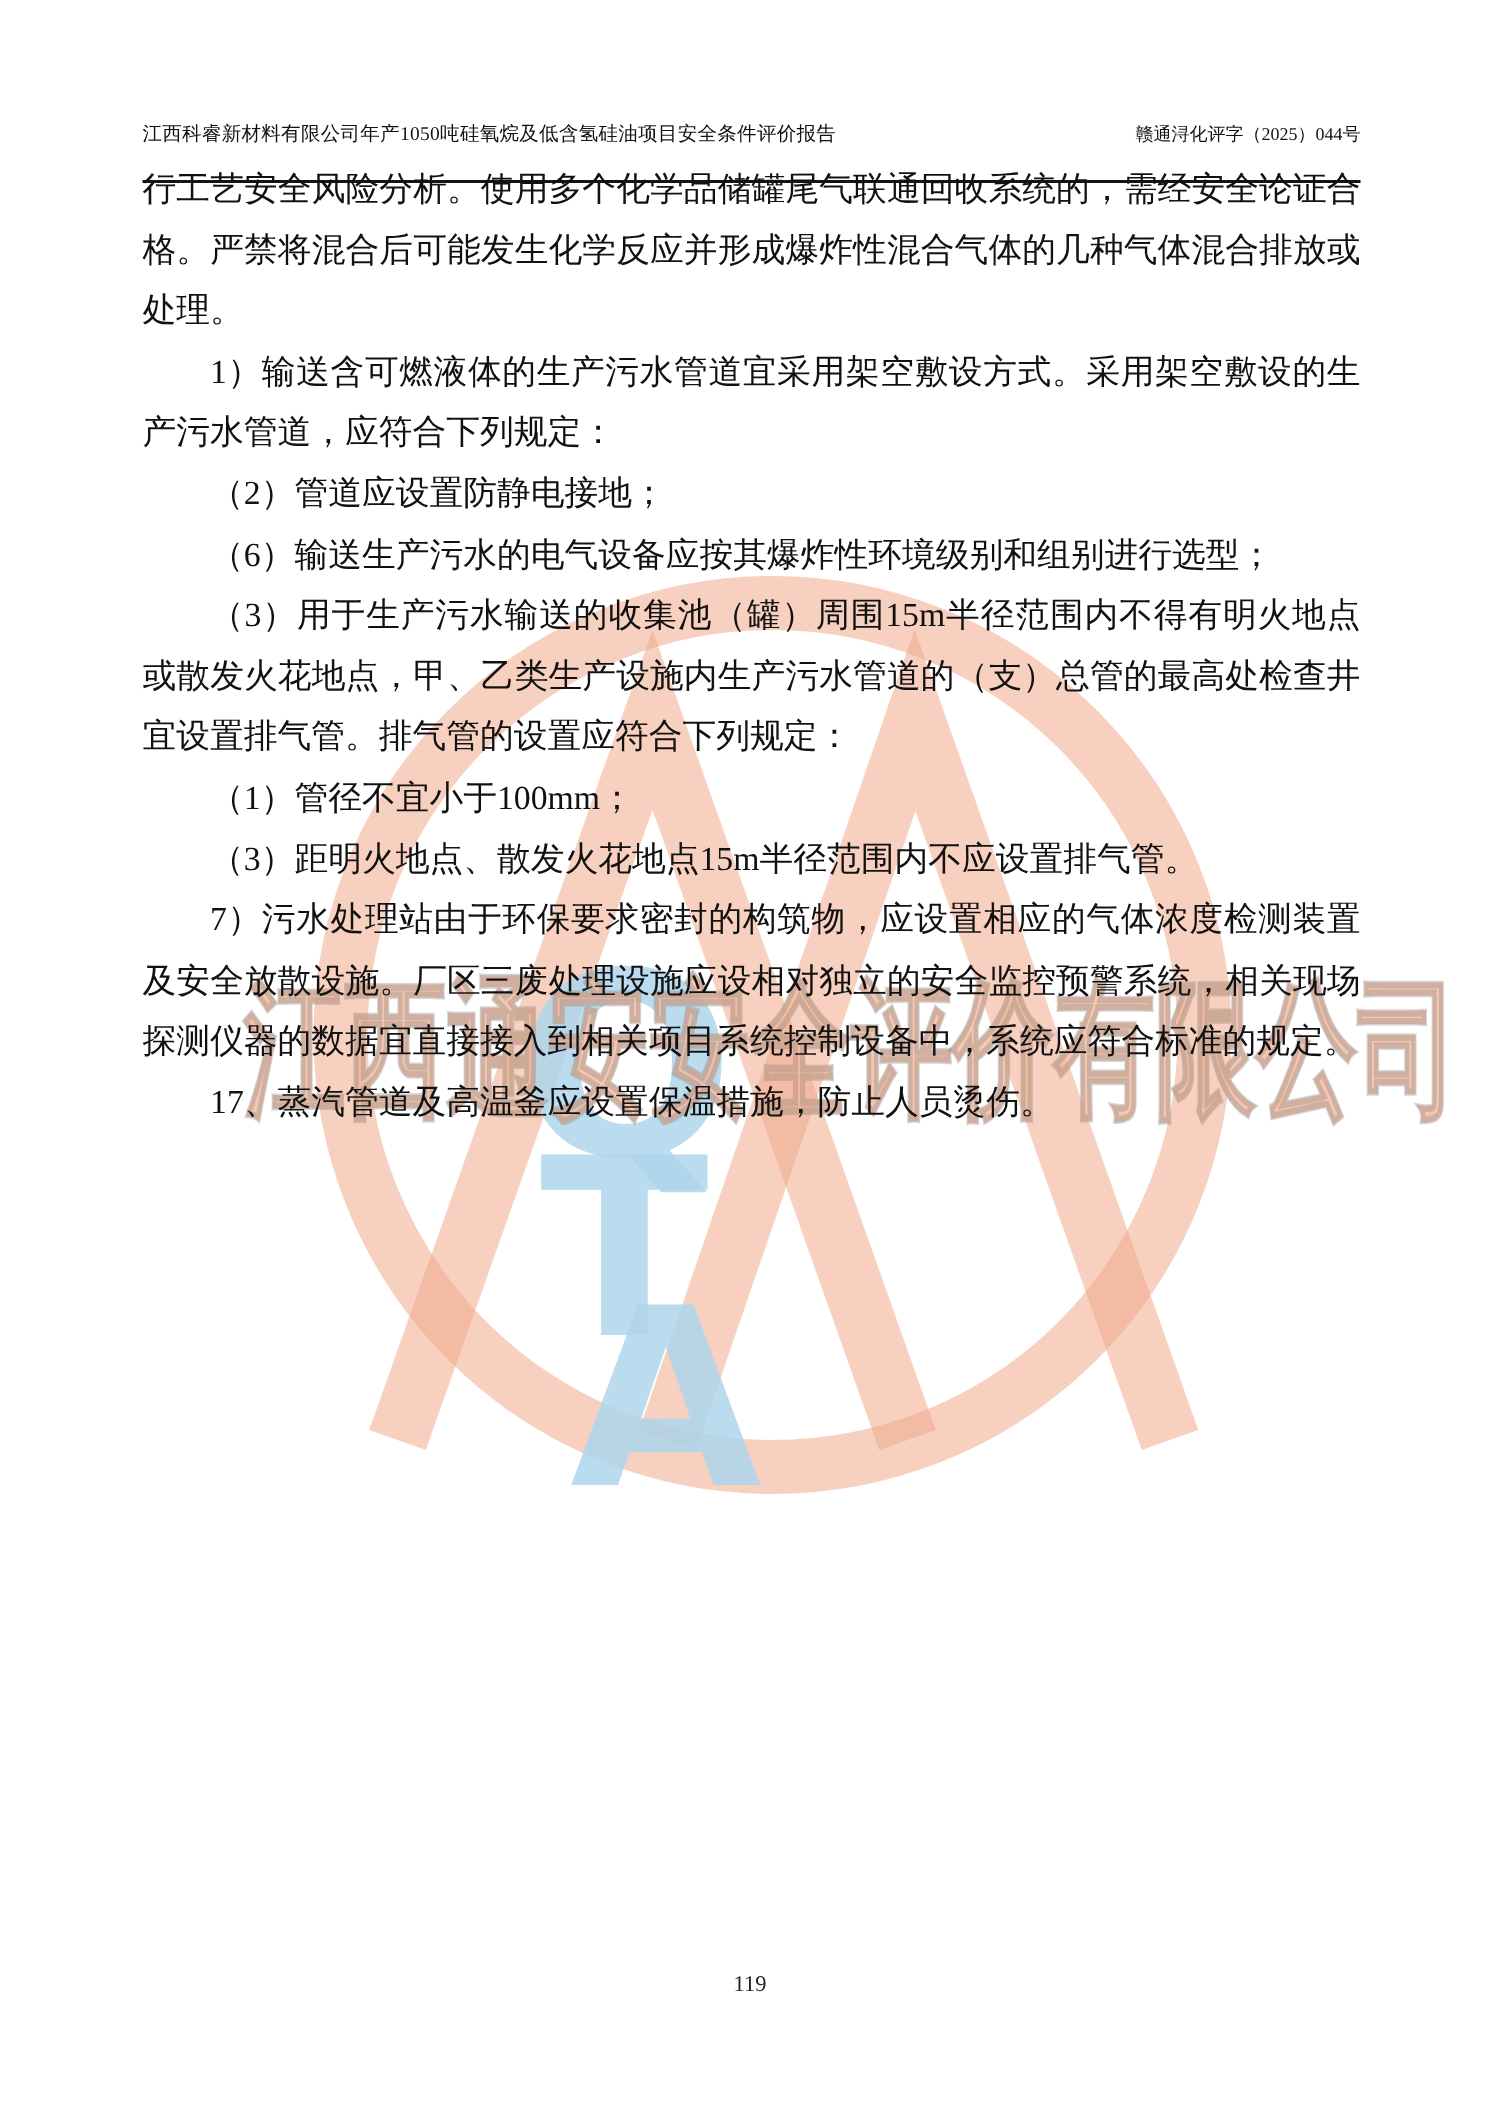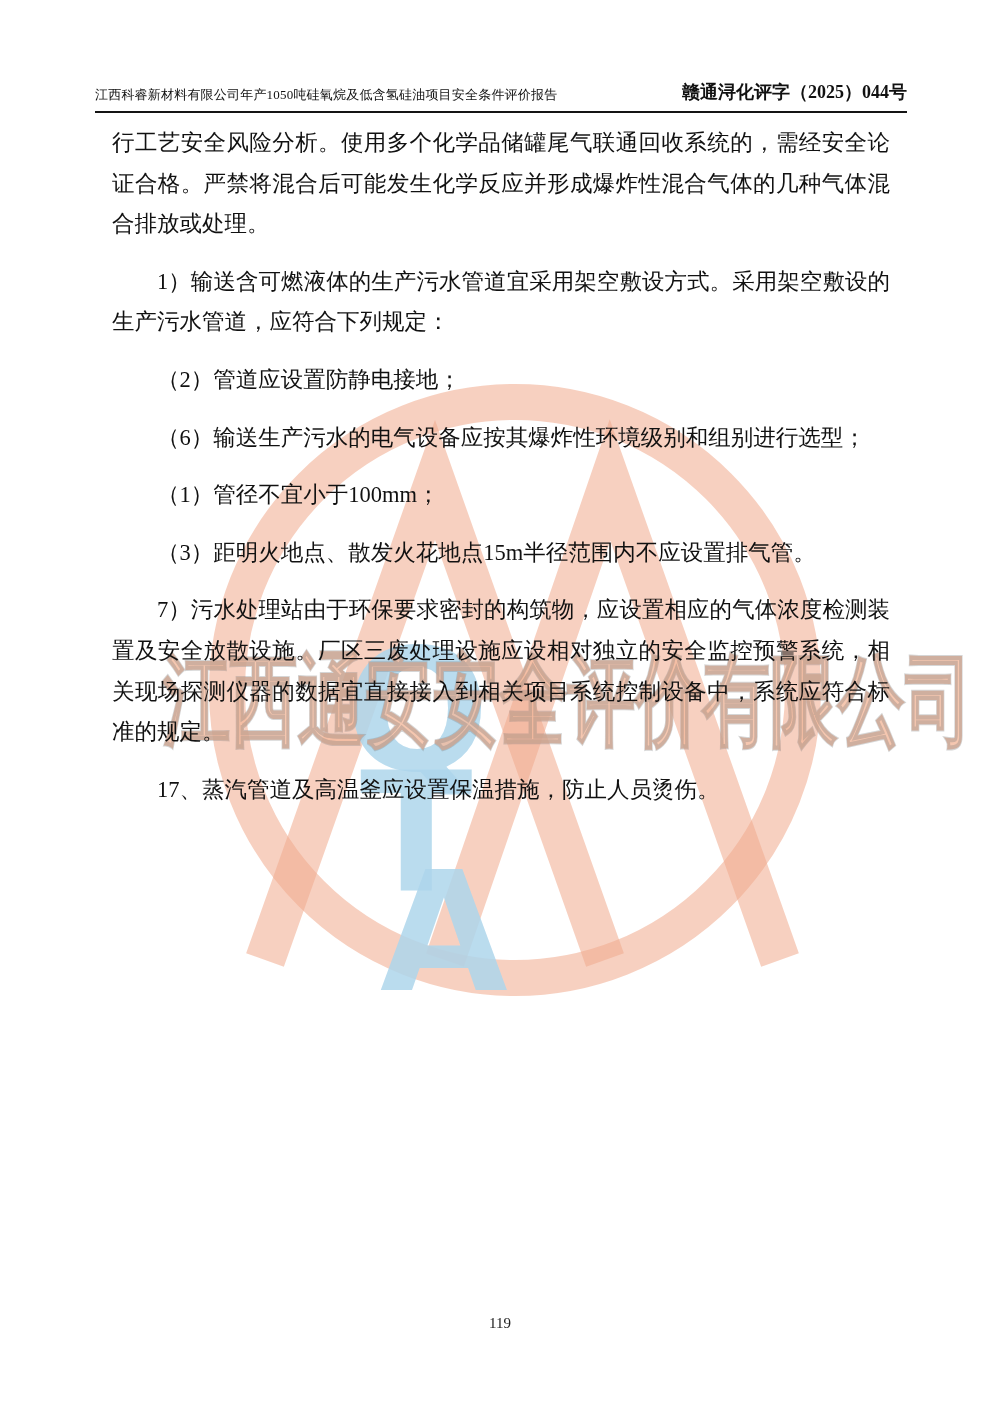--- a/index.html
+++ b/index.html
@@ -11,24 +11,24 @@
     overflow:hidden;
     font-family:"Liberation Serif","DejaVu Serif",serif;
     color:#111;
   }
   
   .header{
     position:absolute;
     left:95px;right:93px;top:80px;
     display:flex;justify-content:space-between;align-items:flex-end;
     border-bottom:2px solid #141414;
-    padding-bottom:7px;
+    padding-bottom:22px;
   }
   .header-left{font-size:13px;letter-spacing:0.2px;font-weight:500;}
-  .header-right{font-size:18px;font-weight:bold;white-space:nowrap;}
+  .header-right{font-size:12px;font-weight:normal;white-space:nowrap;}
   
   .wm-logo{
     position:absolute;left:195px;top:370px;width:640px;height:640px;
     pointer-events:none;
   }
   .wm-text{
     position:absolute;left:0;top:648px;width:1000px;
     text-align:center;white-space:nowrap;
     font-family:"Liberation Sans","DejaVu Sans",sans-serif;
     font-weight:bold;font-size:100px;line-height:1.05;
@@ -36,21 +36,21 @@
     -webkit-text-stroke:2px rgba(120,120,120,0.30);
     transform:scaleX(0.675);transform-origin:center;
     pointer-events:none;
   }
   
   .body-text{
     position:absolute;left:95px;top:106px;width:812px;
     font-size:22.5px;line-height:40.6px;
     text-align:justify;
   }
-  .para{margin:17px;}
+  .para{margin:0;}
   .para.indent{text-indent:2em;}
   
   .footer{
     position:absolute;left:0;bottom:82px;width:1000px;
     text-align:center;font-size:15px;color:#222;
   }
 </style>
 </head>
 <body>
 
@@ -70,20 +70,21 @@
   <div class="header">
     <span class="header-left">江西科睿新材料有限公司年产1050吨硅氧烷及低含氢硅油项目安全条件评价报告</span>
     <span class="header-right">赣通浔化评字（2025）044号</span>
   </div>
 
   <div class="body-text" id="body-paragraphs">
       <p class="para">行工艺安全风险分析。使用多个化学品储罐尾气联通回收系统的，需经安全论证合格。严禁将混合后可能发生化学反应并形成爆炸性混合气体的几种气体混合排放或处理。</p>
       <p class="para indent">1）输送含可燃液体的生产污水管道宜采用架空敷设方式。采用架空敷设的生产污水管道，应符合下列规定：</p>
       <p class="para indent">（2）管道应设置防静电接地；</p>
       <p class="para indent">（6）输送生产污水的电气设备应按其爆炸性环境级别和组别进行选型；</p>
+      <p class="para indent">（3）用于生产污水输送的收集池（罐）周围15m半径范围内不得有明火地点或散发火花地点，甲、乙类生产设施内生产污水管道的（支）总管的最高处检查井宜设置排气管。排气管的设置应符合下列规定：</p>
       <p class="para indent">（1）管径不宜小于100mm；</p>
       <p class="para indent">（3）距明火地点、散发火花地点15m半径范围内不应设置排气管。</p>
       <p class="para indent">7）污水处理站由于环保要求密封的构筑物，应设置相应的气体浓度检测装置及安全放散设施。厂区三废处理设施应设相对独立的安全监控预警系统，相关现场探测仪器的数据宜直接接入到相关项目系统控制设备中，系统应符合标准的规定。</p>
       <p class="para indent">17、蒸汽管道及高温釜应设置保温措施，防止人员烫伤。</p>
     </div>
 
   <div class="footer">119</div>
 
 </div>
 

